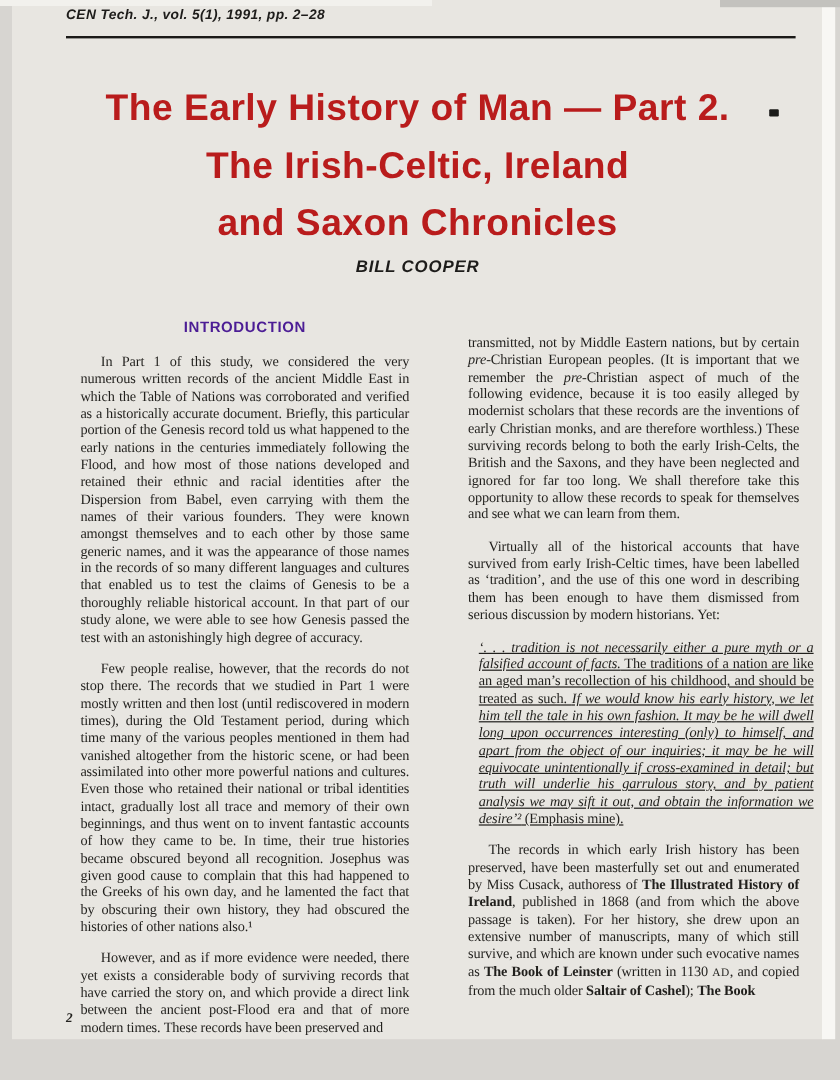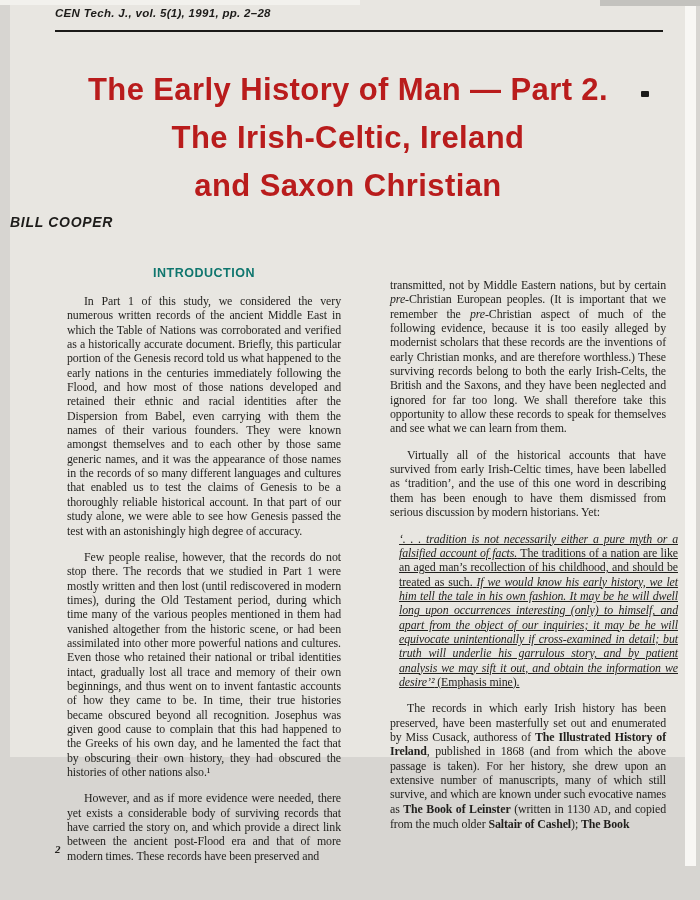--- a/index.html
+++ b/index.html
@@ -2,21 +2,21 @@
 <html lang="en"><head>
 <meta charset="utf-8">
 <style>
   html, body { margin:0; padding:0; }
   body {
     width:700px; height:900px; position:relative; overflow:hidden;
     background:#d7d5d1;
     font-family:"Liberation Serif", serif;
   }
   .page {
-    position:absolute; left:10px; top:0; width:676px; height:757px;
+    position:absolute; left:10px; top:0; width:676px; height:866px;
     background:#e8e6e1;
   }
   .white-strip {
     position:absolute; left:685px; top:0; width:11px; height:866px;
     background:#f8f7f4;
   }
   .topleft-strip {
     position:absolute; left:0; top:0; width:360px; height:5px;
     background:#f2f1ed;
   }
@@ -39,36 +39,36 @@
     background:#1b1a18;
   }
   .title {
     position:absolute; left:0; top:66px; width:676px;
     text-align:center; font-family:"Liberation Sans", sans-serif;
     font-weight:bold; font-size:31px; line-height:48px;
     letter-spacing:0.4px; color:#b91c1c;
   }
   .author {
     position:absolute; left:0; top:214px; width:676px;
-    text-align:left; font-family:"Liberation Sans", sans-serif;
+    text-align:center; font-family:"Liberation Sans", sans-serif;
     font-style:italic; font-weight:bold; font-size:14px;
     letter-spacing:0.7px; color:#1d1c1a;
   }
   .col {
     position:absolute; top:266px;
     font-size:11.9px; line-height:14.35px; letter-spacing:-0.1px;
     text-align:justify; color:#201f1c;
     hyphens:auto; -webkit-hyphens:auto;
   }
   .col-left  { left:45px;  width:298px; }
   .col-right { left:368px; width:300px; }
   .col-heading {
     font-family:"Liberation Sans", sans-serif; font-weight:bold;
     font-size:12.5px; line-height:15px; text-align:center;
-    letter-spacing:0.5px; color:#0f766e; margin:0 0 13px 0;
+    letter-spacing:0.5px; color:#4c1d95; margin:0 0 13px 0;
     text-indent:0;
   }
   .right-heading { margin:10px 0 12px 0; }
   p.bp { margin:12px; text-indent:17px; }
   p.bp.noindent { text-indent:0; }
   p.quote { margin:0; padding-left:21px; text-indent:0;text-decoration:underline; }
   .it { font-style:italic; }
   .bd { font-weight:bold; }
   .sc { font-size:9.5px; letter-spacing:0.4px; }
   .pagenum {
@@ -80,21 +80,21 @@
 <body>
 
 <div class="page">
 
   <div class="citation">CEN Tech. J., vol. 5(1), 1991, pp. 2–28</div>
   <div class="rule"></div>
 
   <div class="title">
     <div>The Early History of Man — Part 2.</div>
     <div>The Irish-Celtic, Ireland</div>
-    <div>and Saxon Christian</div>
+    <div>and Saxon Chronicles</div>
   </div>
 
   <div class="author">BILL COOPER</div>
 
   <div class="col col-left">
     <div class="col-heading">INTRODUCTION</div>
     <p class="bp">In Part 1 of this study, we considered the very numerous written records of the ancient Middle East in which the Table of Nations was corroborated and verified as a historically accurate document.  Briefly, this particular portion of the Genesis record told us what happened to the early nations in the centuries immediately following the Flood, and how most of those nations developed and retained their ethnic and racial identities after the Dispersion from Babel, even carrying with them the names of their various founders.  They were known amongst themselves and to each other by those same generic names, and it was the appearance of those names in the records of so many different languages and cultures that enabled us to test the claims of Genesis to be a thoroughly reliable historical account.  In that part of our study alone, we were able to see how Genesis passed the test with an astonishingly high degree of accuracy.</p>
     <p class="bp">Few people realise, however, that the records do not stop there.  The records that we studied in Part 1 were mostly written and then lost (until rediscovered in modern times), during the Old Testament period, during which time many of the various peoples mentioned in them had vanished altogether from the historic scene, or had been assimilated into other more powerful nations and cultures. Even those who retained their national or tribal identities intact, gradually lost all trace and memory of their own beginnings, and thus went on to invent fantastic accounts of how they came to be.  In time, their true histories became obscured beyond all recognition.  Josephus was given good cause to complain that this had happened to the Greeks of his own day, and he lamented the fact that by obscuring their own history, they had obscured the histories of other nations also.¹</p>
     <p class="bp">However, and as if more evidence were needed, there yet exists a considerable body of surviving records that have carried the story on, and which provide a direct link between the ancient post-Flood era and that of more modern times.  These records have been preserved and</p>
   </div>

